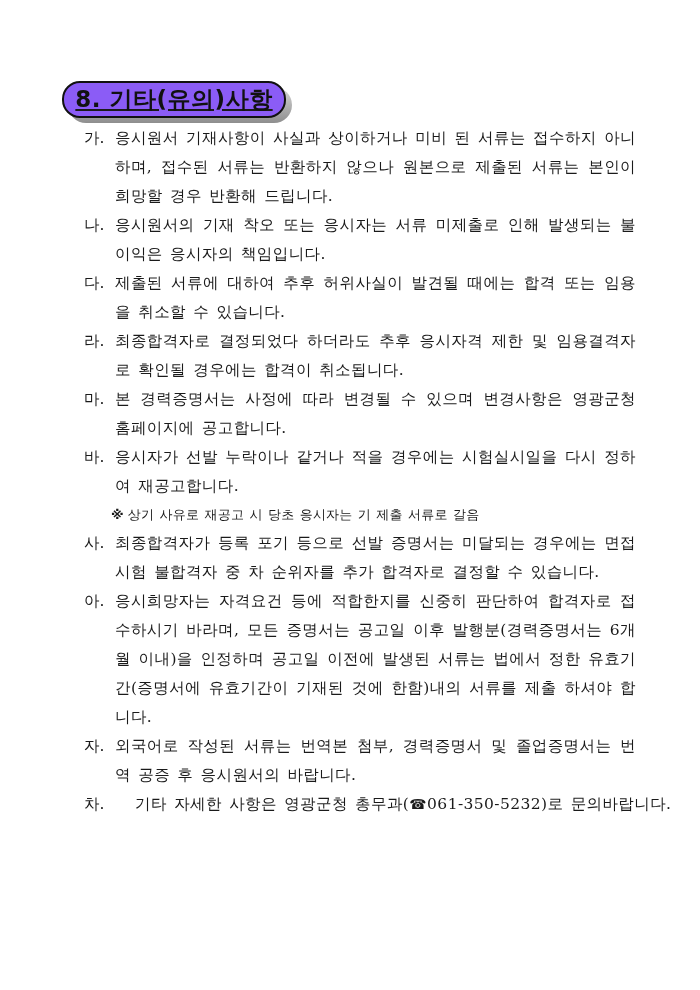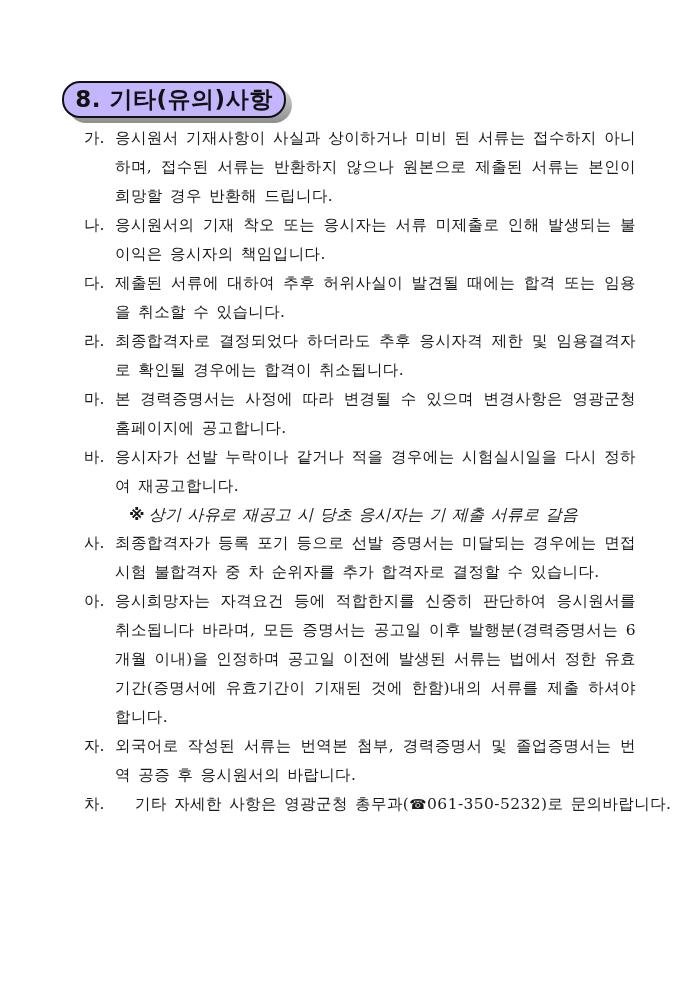--- a/index.html
+++ b/index.html
@@ -35,25 +35,26 @@
       width: 224px; height: 36px;
       border-radius: 18px;
       background: linear-gradient(180deg, #d8d8d8 0%, #8e8e8e 100%);
     }
     .section-header .pill {
       position: absolute;
       left: 0; top: 0;
       width: 220px; height: 33px;
       border: 2px solid #111;
       border-radius: 18px;
-      background: #c4b5fd;
+      background: #8b5cf6;
       display: flex;
       align-items: center;
       justify-content: center;
       box-sizing: content-box;
+      text-decoration: underline;
     }
     .section-header .title {
       font-family: "DejaVu Sans", "Liberation Sans", sans-serif;
       font-weight: bold;
       font-size: 23px;
       letter-spacing: 0.5px;
       color: #111;
       white-space: nowrap;
     }
 
@@ -79,28 +80,27 @@
       flex: 1 1 auto;
       font-size: 15.5px;
       line-height: 29px;
       text-align: justify;
       text-align-last: left;
       letter-spacing: 0.4px;
       word-spacing: 2px;
     }
     .note {
       position: relative;
-      margin-left: 45px;
+      margin-left: 27px;
       font-family: "DejaVu Sans", "Liberation Sans", sans-serif;
-      font-size: 16px;
+      font-size: 13px;
       line-height: 28.2px;
       letter-spacing: 0.2px;
       word-spacing: 1px;
       white-space: nowrap;
-      font-style: italic;
     }
     .note .mark {
       font-weight: bold;
       margin-right: 4px;
     }
     .phone-icon {
       display: inline-block;
       font-family: "DejaVu Sans", sans-serif;
       font-size: 14px;
     }
@@ -153,21 +153,21 @@
       <span class="mark">※</span><span>상기 사유로 재공고 시 당초 응시자는 기 제출 서류로 갈음</span>
     </div>
 
     <div class="item">
       <span class="label">사.</span>
       <span class="body">최종합격자가 등록 포기 등으로 선발 증명서는 미달되는 경우에는 면접시험 불합격자 중 차 순위자를 추가 합격자로 결정할 수 있습니다.</span>
     </div>
 
     <div class="item">
       <span class="label">아.</span>
-      <span class="body">응시희망자는 자격요건 등에 적합한지를 신중히 판단하여 응시원서를 취소됩니다 바라며, 모든 증명서는 공고일 이후 발행분(경력증명서는 6개월 이내)을 인정하며 공고일 이전에 발생된 서류는 법에서 정한 유효기간(증명서에 유효기간이 기재된 것에 한함)내의 서류를 제출 하셔야 합니다.</span>
+      <span class="body">응시희망자는 자격요건 등에 적합한지를 신중히 판단하여 합격자로 접수하시기 바라며, 모든 증명서는 공고일 이후 발행분(경력증명서는 6개월 이내)을 인정하며 공고일 이전에 발생된 서류는 법에서 정한 유효기간(증명서에 유효기간이 기재된 것에 한함)내의 서류를 제출 하셔야 합니다.</span>
     </div>
 
     <div class="item">
       <span class="label">자.</span>
       <span class="body">외국어로 작성된 서류는 번역본 첨부, 경력증명서 및 졸업증명서는 번역 공증 후 응시원서의 바랍니다.</span>
     </div>
 
     <div class="item">
       <span class="label">차.</span>
       <span class="body" style="white-space:nowrap;margin-left:20px;"><span>기타 자세한 사항은 영광군청 총무과(</span><span class="phone-icon">☎</span><span>061-350-5232</span><span>)로 문의바랍니다.</span></span>

